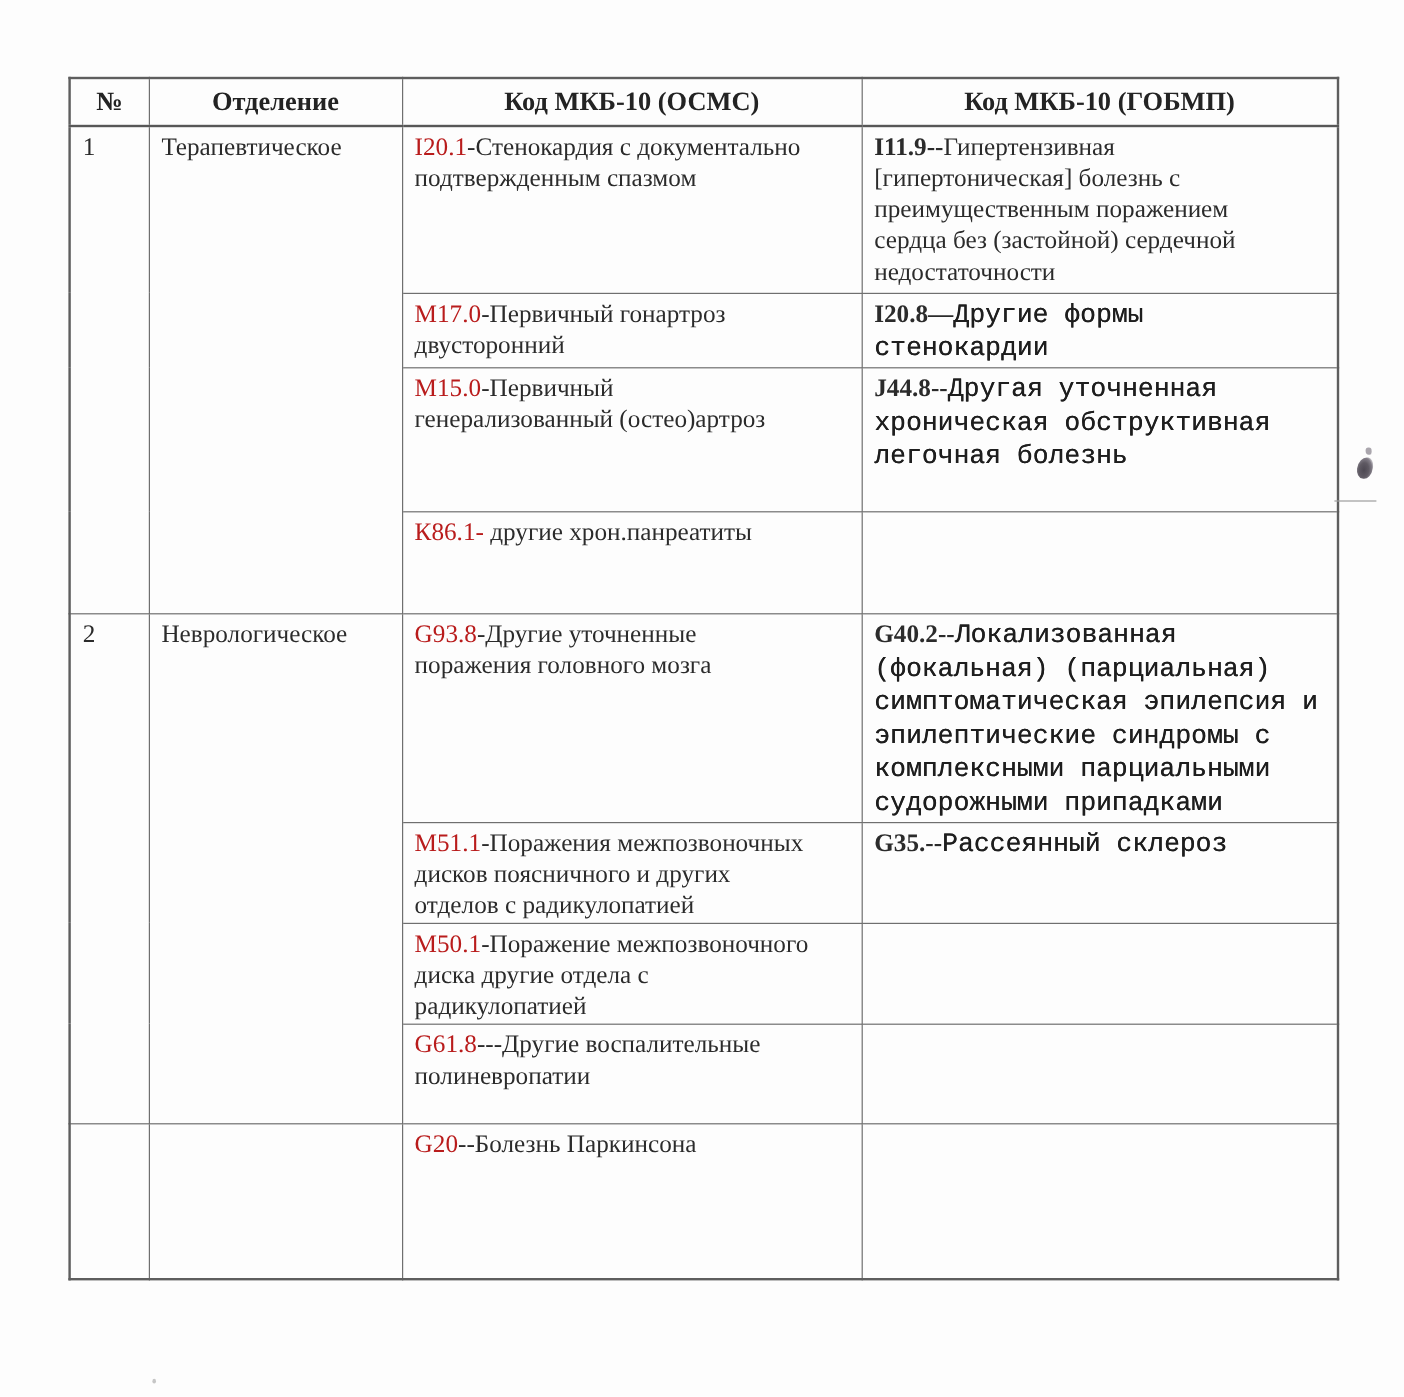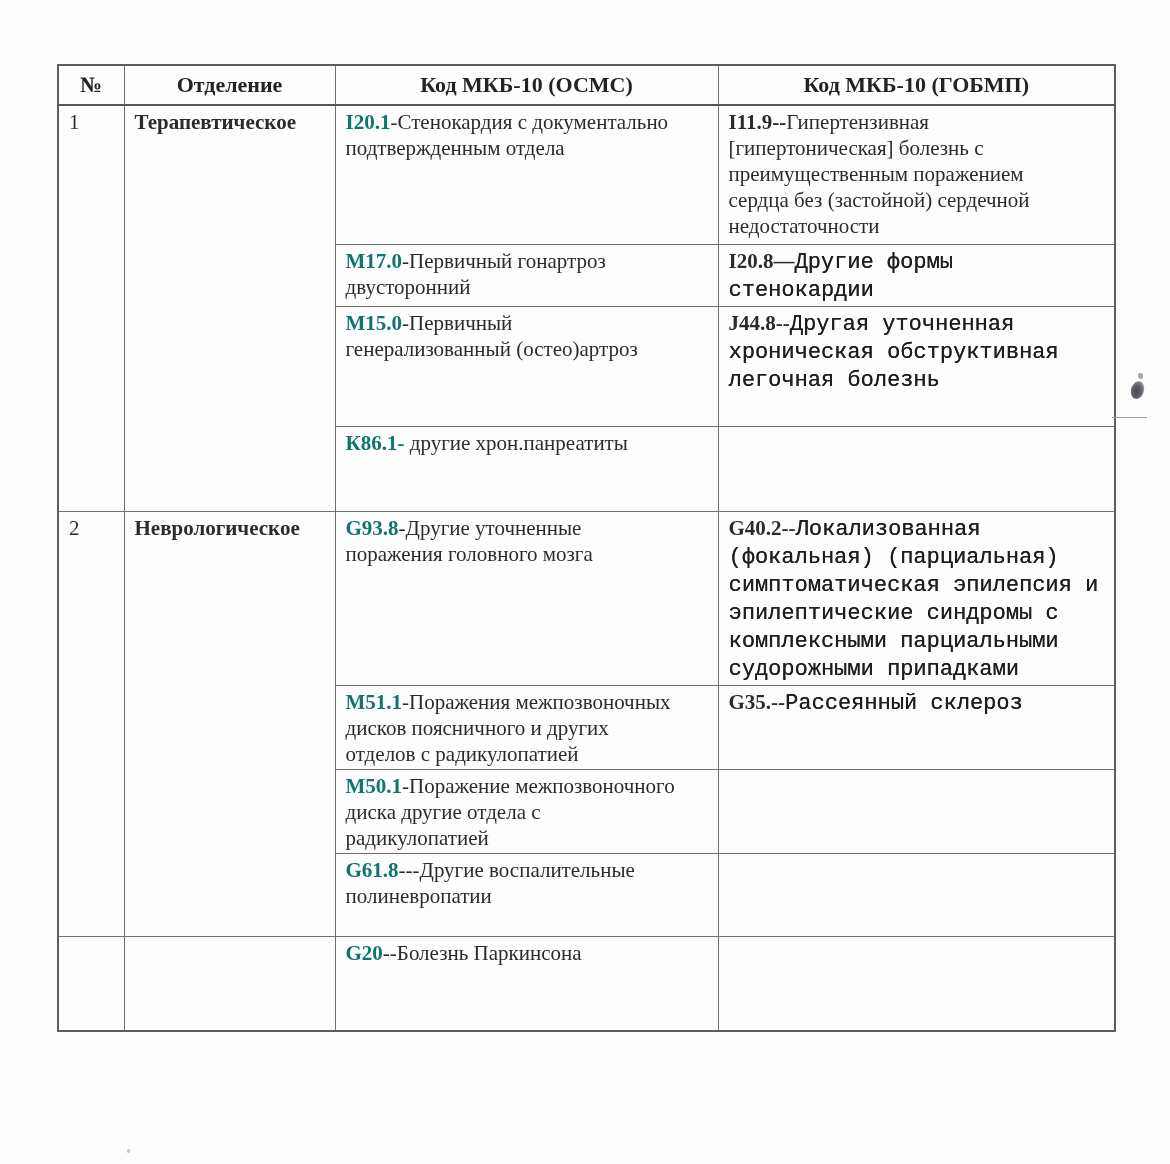--- a/index.html
+++ b/index.html
@@ -27,29 +27,29 @@
     word-wrap:break-word;
   }
   .doc thead th {
     font-size:22px; font-weight:bold;
     text-align:center; vertical-align:middle;
     padding:4px 4px;
     border-bottom:2px solid #575757;
     color:#232323;
   }
   .t { white-space:pre-line; }
-  .code { font-weight:bold; color:#0f766e;text-align:center; }
+  .code { font-weight:normal; color:#b91c1c;text-align:center; }
   .gcode { font-weight:bold; }
   .sans {
     font-family:Liberation Mono, monospace;
     font-size:22px; color:#1e1e1e;
     text-shadow:0.2px 0 0 #1e1e1e;
   }
   .numcell { padding-left:10px; }
-  .deptcell { padding-left:10px;font-weight:bold; }
+  .deptcell { padding-left:10px; }
   
   .ink-speck { position:absolute; left:1129px; top:373px; width:18px; height:28px; }
   .ink-speck .blob {
     position:absolute; left:2px; top:8px; width:13px; height:18px;
     border-radius:60% 40% 55% 45%;
     background:radial-gradient(ellipse at 45% 60%, #4d4852 0%, #5f5a63 40%, #837e88 65%, rgba(160,156,164,0.35) 82%, rgba(160,156,164,0) 95%);
     transform:rotate(8deg);
   }
   .ink-speck .dot {
     position:absolute; left:9px; top:0; width:5px; height:6px;
@@ -84,21 +84,21 @@
         <th>Код МКБ-10 (ОСМС)</th>
         <th>Код МКБ-10 (ГОБМП)</th>
       </tr>
     </thead>
     <tbody>
 
       <tr style="height:139px">
         <td rowspan="4" class="numcell">1</td>
         <td rowspan="4" class="deptcell">Терапевтическое</td>
         <td><span class="code">I20.1</span><span class="t">-Стенокардия с документально
-подтвержденным отдела</span></td>
+подтвержденным спазмом</span></td>
         <td><span class="gcode">I11.9--</span><span class="t">Гипертензивная
 [гипертоническая] болезнь с
 преимущественным поражением
 сердца без (застойной) сердечной
 недостаточности</span></td>
       </tr>
       <tr style="height:55px">
         <td><span class="code">М17.0</span><span class="t">-Первичный гонартроз
 двусторонний</span></td>
         <td><span class="gcode">I20.8—</span><span class="t sans">Другие формы стенокардии</span></td>
@@ -138,21 +138,21 @@
 диска другие отдела с
 радикулопатией</span></td>
         <td><span class="gcode"></span><span class="t"></span></td>
       </tr>
       <tr style="height:83px">
         <td><span class="code">G61.8</span><span class="t">---Другие воспалительные
 полиневропатии</span></td>
         <td><span class="gcode"></span><span class="t"></span></td>
       </tr>
 
-      <tr style="height:95px">
+      <tr style="height:130px">
         <td class="numcell"></td>
         <td class="deptcell"></td>
         <td><span class="code">G20</span><span class="t">--Болезнь Паркинсона</span></td>
         <td><span class="gcode"></span><span class="t"></span></td>
       </tr>
     </tbody>
   </table>
 
   <div class="ink-speck">
     <div class="dot"></div>

